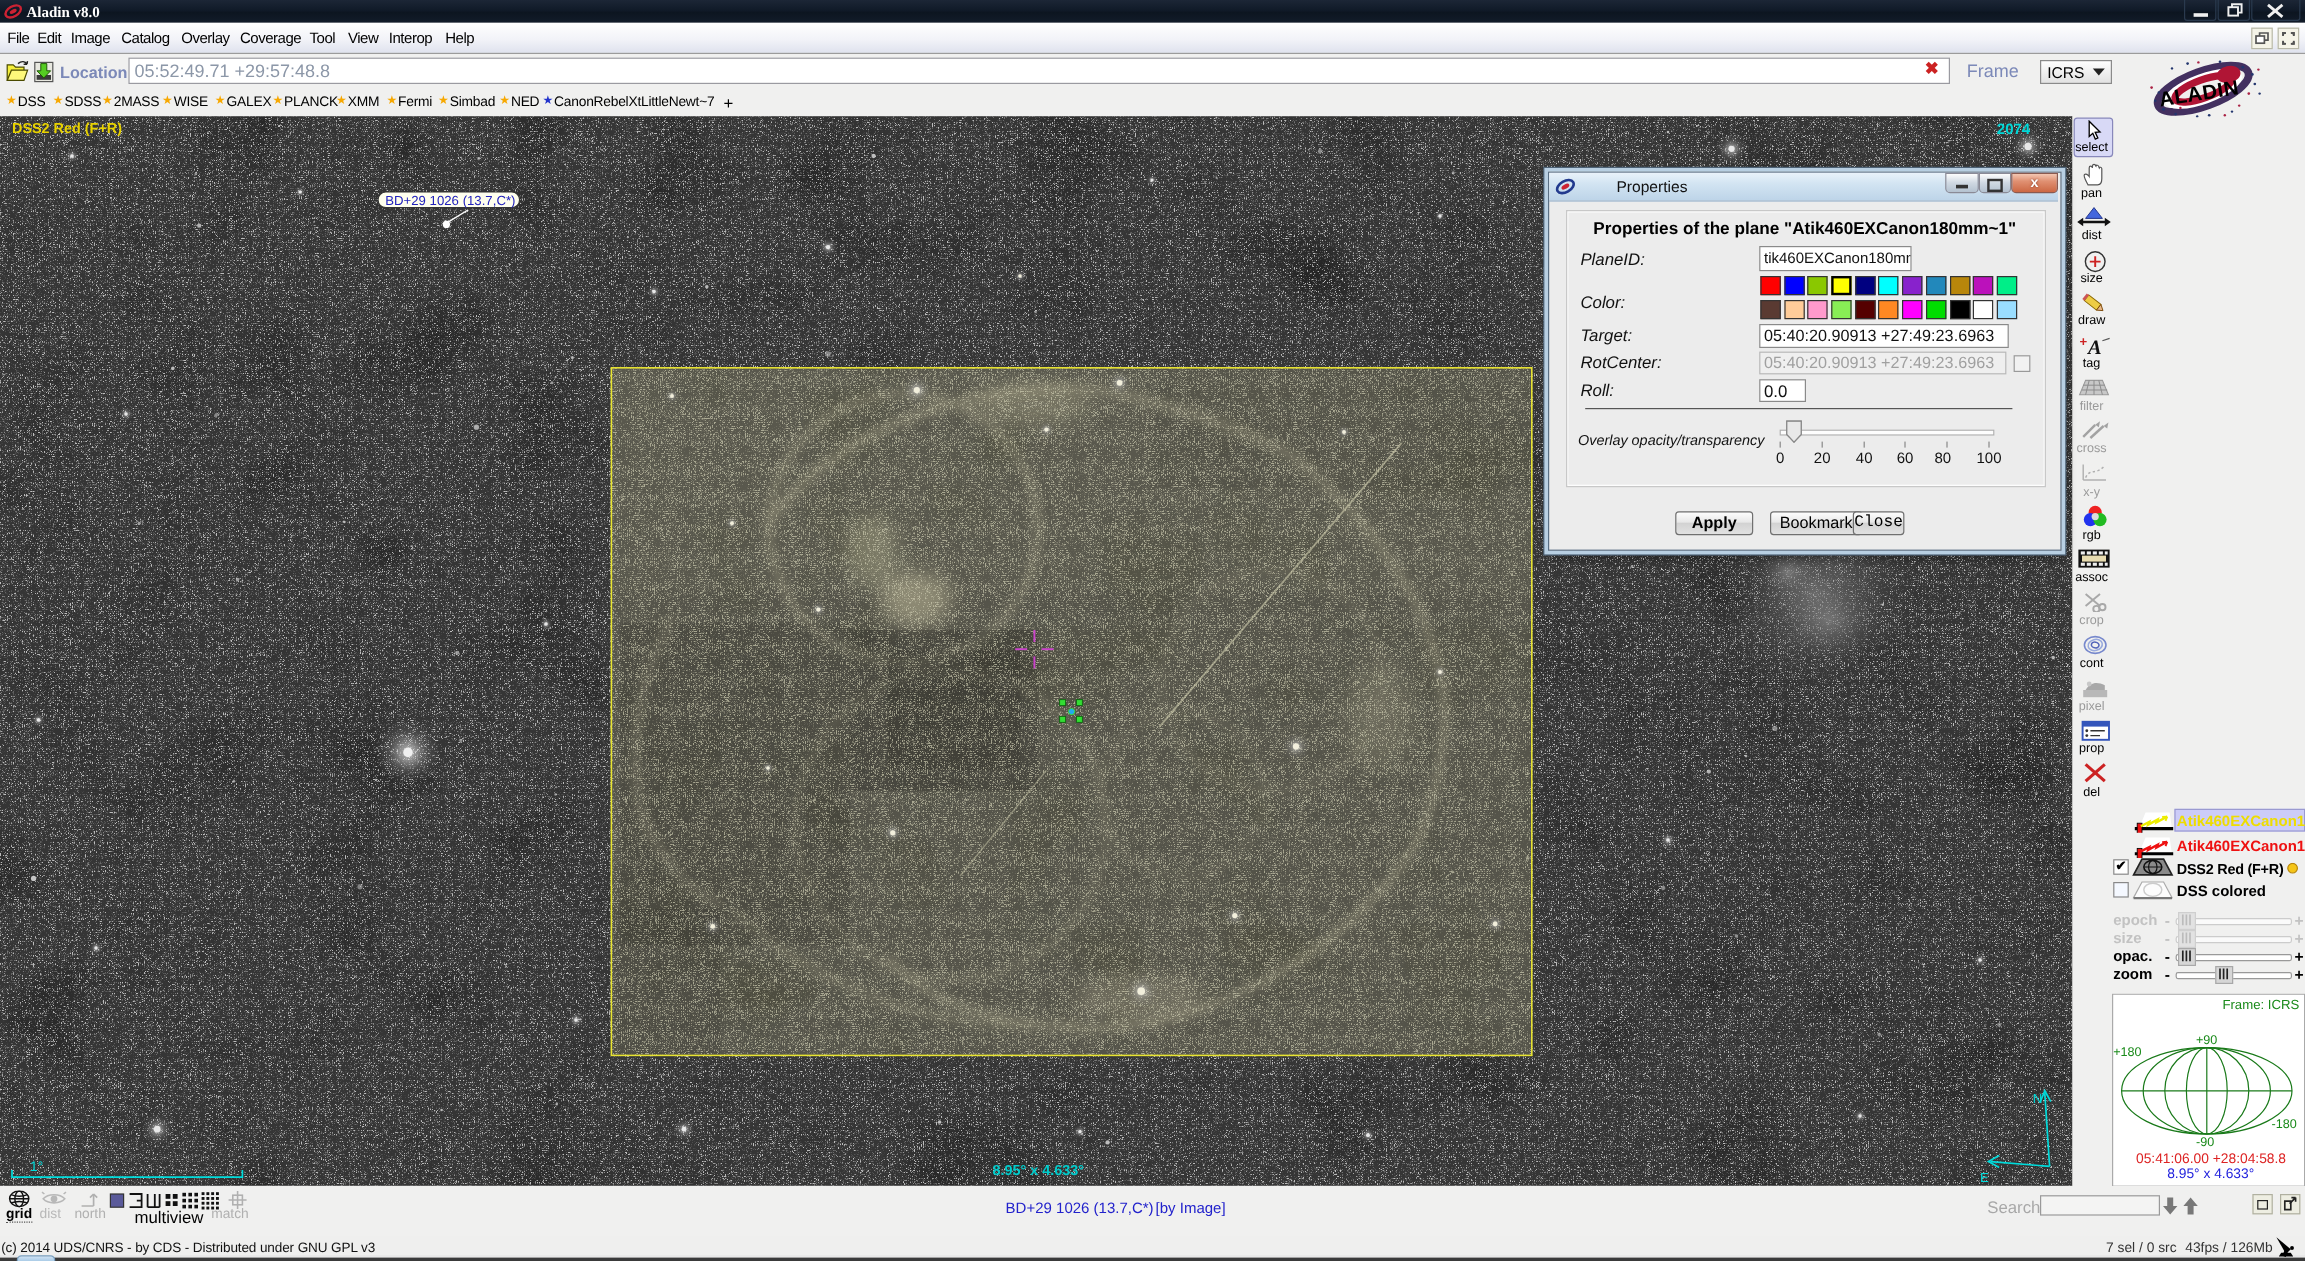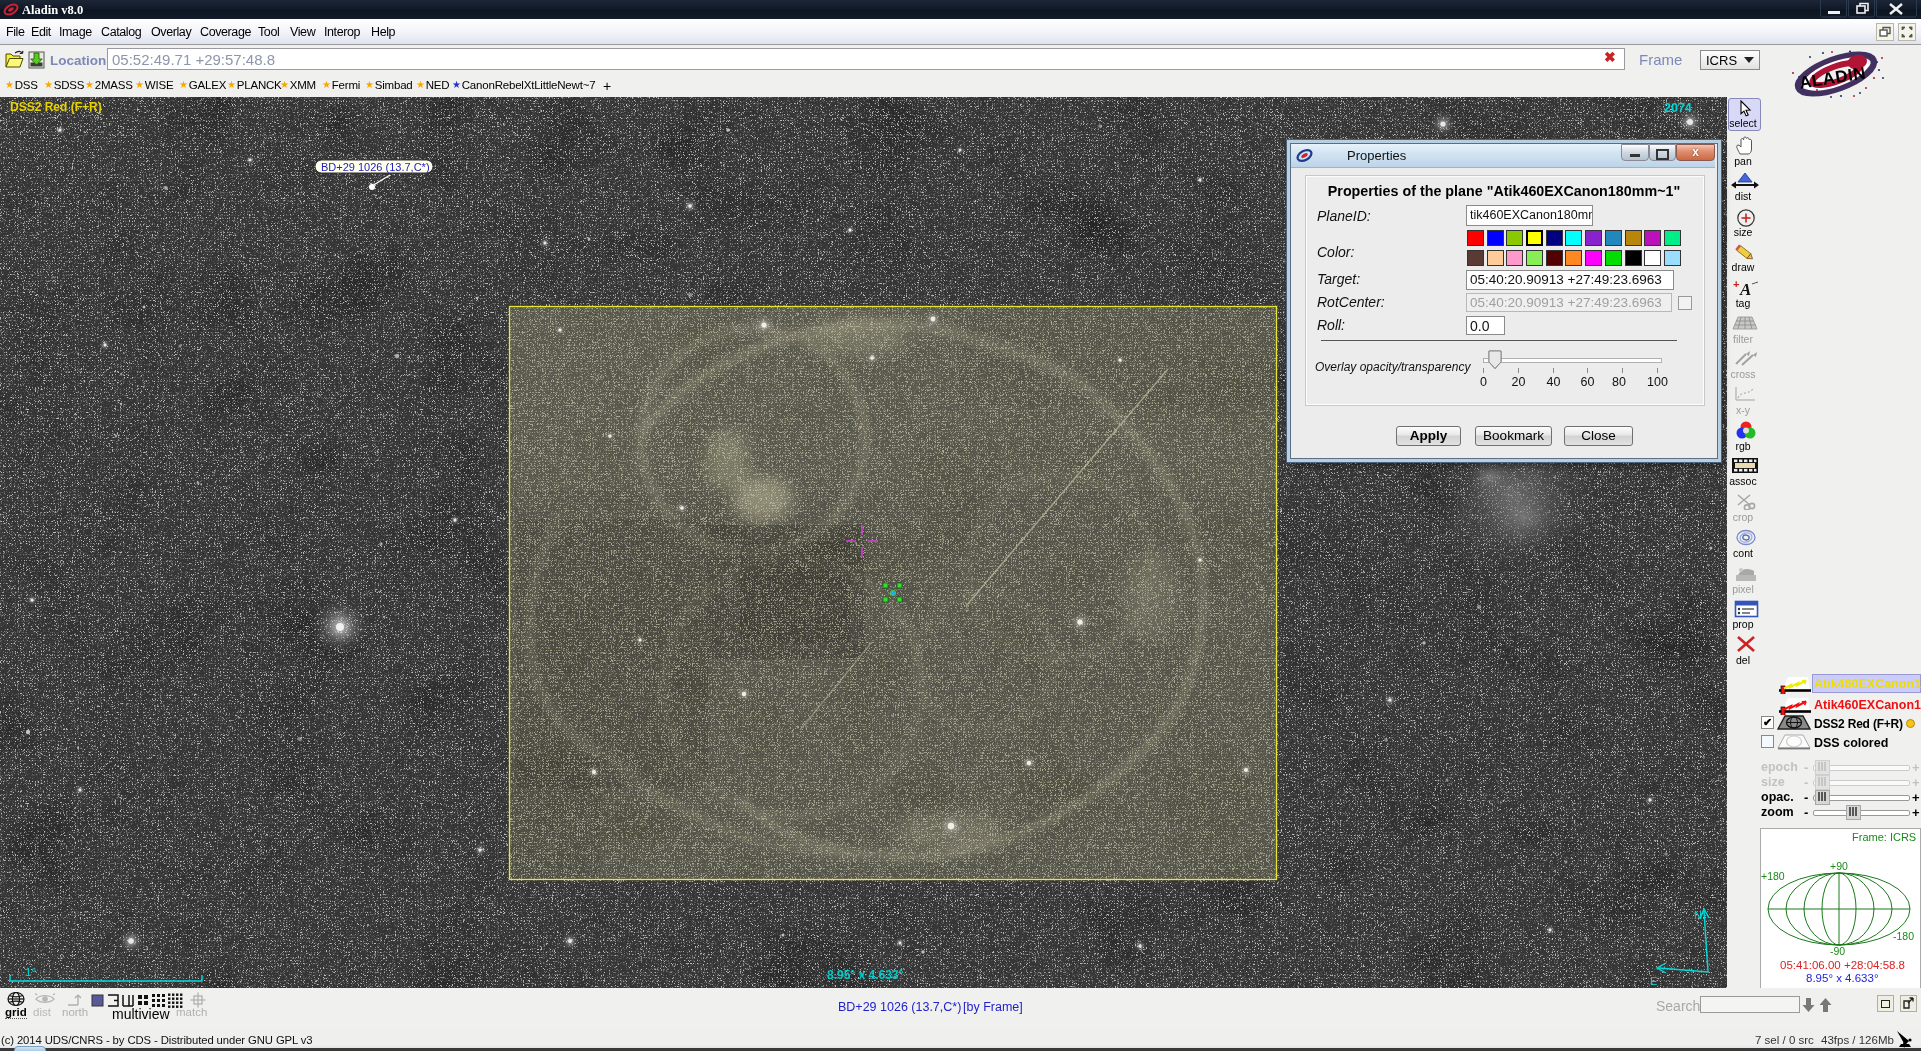--- a/index.html
+++ b/index.html
@@ -730,21 +730,21 @@
   <line x1="194" y1="0.5" x2="194" y2="15.5"></line>
       <line x1="186.5" y1="8" x2="201.5" y2="8"></line>
  </g>
 </svg>
 <div class="abs" style="left:5px;top:1006px;font-size:11.5px;font-weight:bold;color:#000;border-bottom:1px dotted #555;">grid</div>
 <div class="abs" style="left:33px;top:1006px;font-size:11.5px;color:#b8b8b8;">dist</div>
 <div class="abs" style="left:62px;top:1006px;font-size:11.5px;color:#b0b0b0;">north</div>
 <div class="abs" style="left:112px;top:1006px;font-size:14px;font-weight:normal;color:#000;">multiview</div>
 <div class="abs" style="left:176px;top:1006px;font-size:11.5px;color:#b0b0b0;">match</div>
 <div class="abs" style="left:838px;top:1000px;font-size:12.5px;color:#2222cc;">BD+29  1026 (13.7,C*)</div>
-<div class="abs" style="left:963px;top:1000px;font-size:12.5px;color:#2222cc;">[by Frame]</div>
+<div class="abs" style="left:963px;top:1000px;font-size:12.5px;color:#2222cc;">[by Image]</div>
 <div class="abs" style="left:0;top:1030px;width:1921px;height:18px;background:#efefee;"></div>
 <div class="abs" style="left:1px;top:1034px;font-size:11.3px;color:#111;letter-spacing:-0.1px;">(c) 2014 UDS/CNRS - by CDS - Distributed under GNU GPL v3</div>
 <div class="abs" style="left:0;top:1046px;width:1921px;height:2px;background:#e8e8e8;"></div>
 <div class="abs" style="left:0;top:1048px;width:1921px;height:3px;background:#3a3a3a;"></div>
 <div class="abs" style="left:14px;top:1046px;width:30px;height:5px;background:linear-gradient(180deg,#cfe3f5,#9fc4e2);border-radius:4px 4px 0 0;border:1px solid #7aa0c0;"></div>
 
 <div class="abs" style="left:1656px;top:998px;font-size:14px;color:#a8a8a8;">Search</div>
 <div class="abs" style="left:1700px;top:996px;width:100px;height:17px;background:#f4f4f3;border:1px solid #9a9a9a;box-sizing:border-box;"></div>
 <svg class="abs" style="left:1802px;top:996px" width="34" height="17" viewBox="0 0 34 17">
  <g fill="#787878">
@@ -836,14 +836,14 @@
 <div class="abs" style="left:262px;top:224px;width:1px;height:5px;background:#888;"></div>
 <div class="abs" style="left:252px;top:231px;width:21px;text-align:center;font-size:12.5px;color:#111;">40</div>
 <div class="abs" style="left:296px;top:224px;width:1px;height:5px;background:#888;"></div>
 <div class="abs" style="left:286px;top:231px;width:21px;text-align:center;font-size:12.5px;color:#111;">60</div>
 <div class="abs" style="left:331px;top:224px;width:1px;height:5px;background:#888;"></div>
 <div class="abs" style="left:321px;top:231px;width:21px;text-align:left;font-size:12.5px;color:#111;">80</div>
 <div class="abs" style="left:366px;top:224px;width:1px;height:5px;background:#888;"></div>
 <div class="abs" style="left:356px;top:231px;width:21px;text-align:center;font-size:12.5px;color:#111;">100</div>
  <div class="btn" style="left:105px;top:282px;width:65px;font-weight:bold;">Apply</div>
  <div class="btn" style="left:184px;top:282px;width:77px;">Bookmark</div>
- <div class="btn" style="left:273px;top:282px;width:69px;">Close</div>
+ <div class="btn" style="left:253px;top:282px;width:43px;font-family:Liberation Mono, monospace;">Close</div>
 </div>
 
 </body></html>

